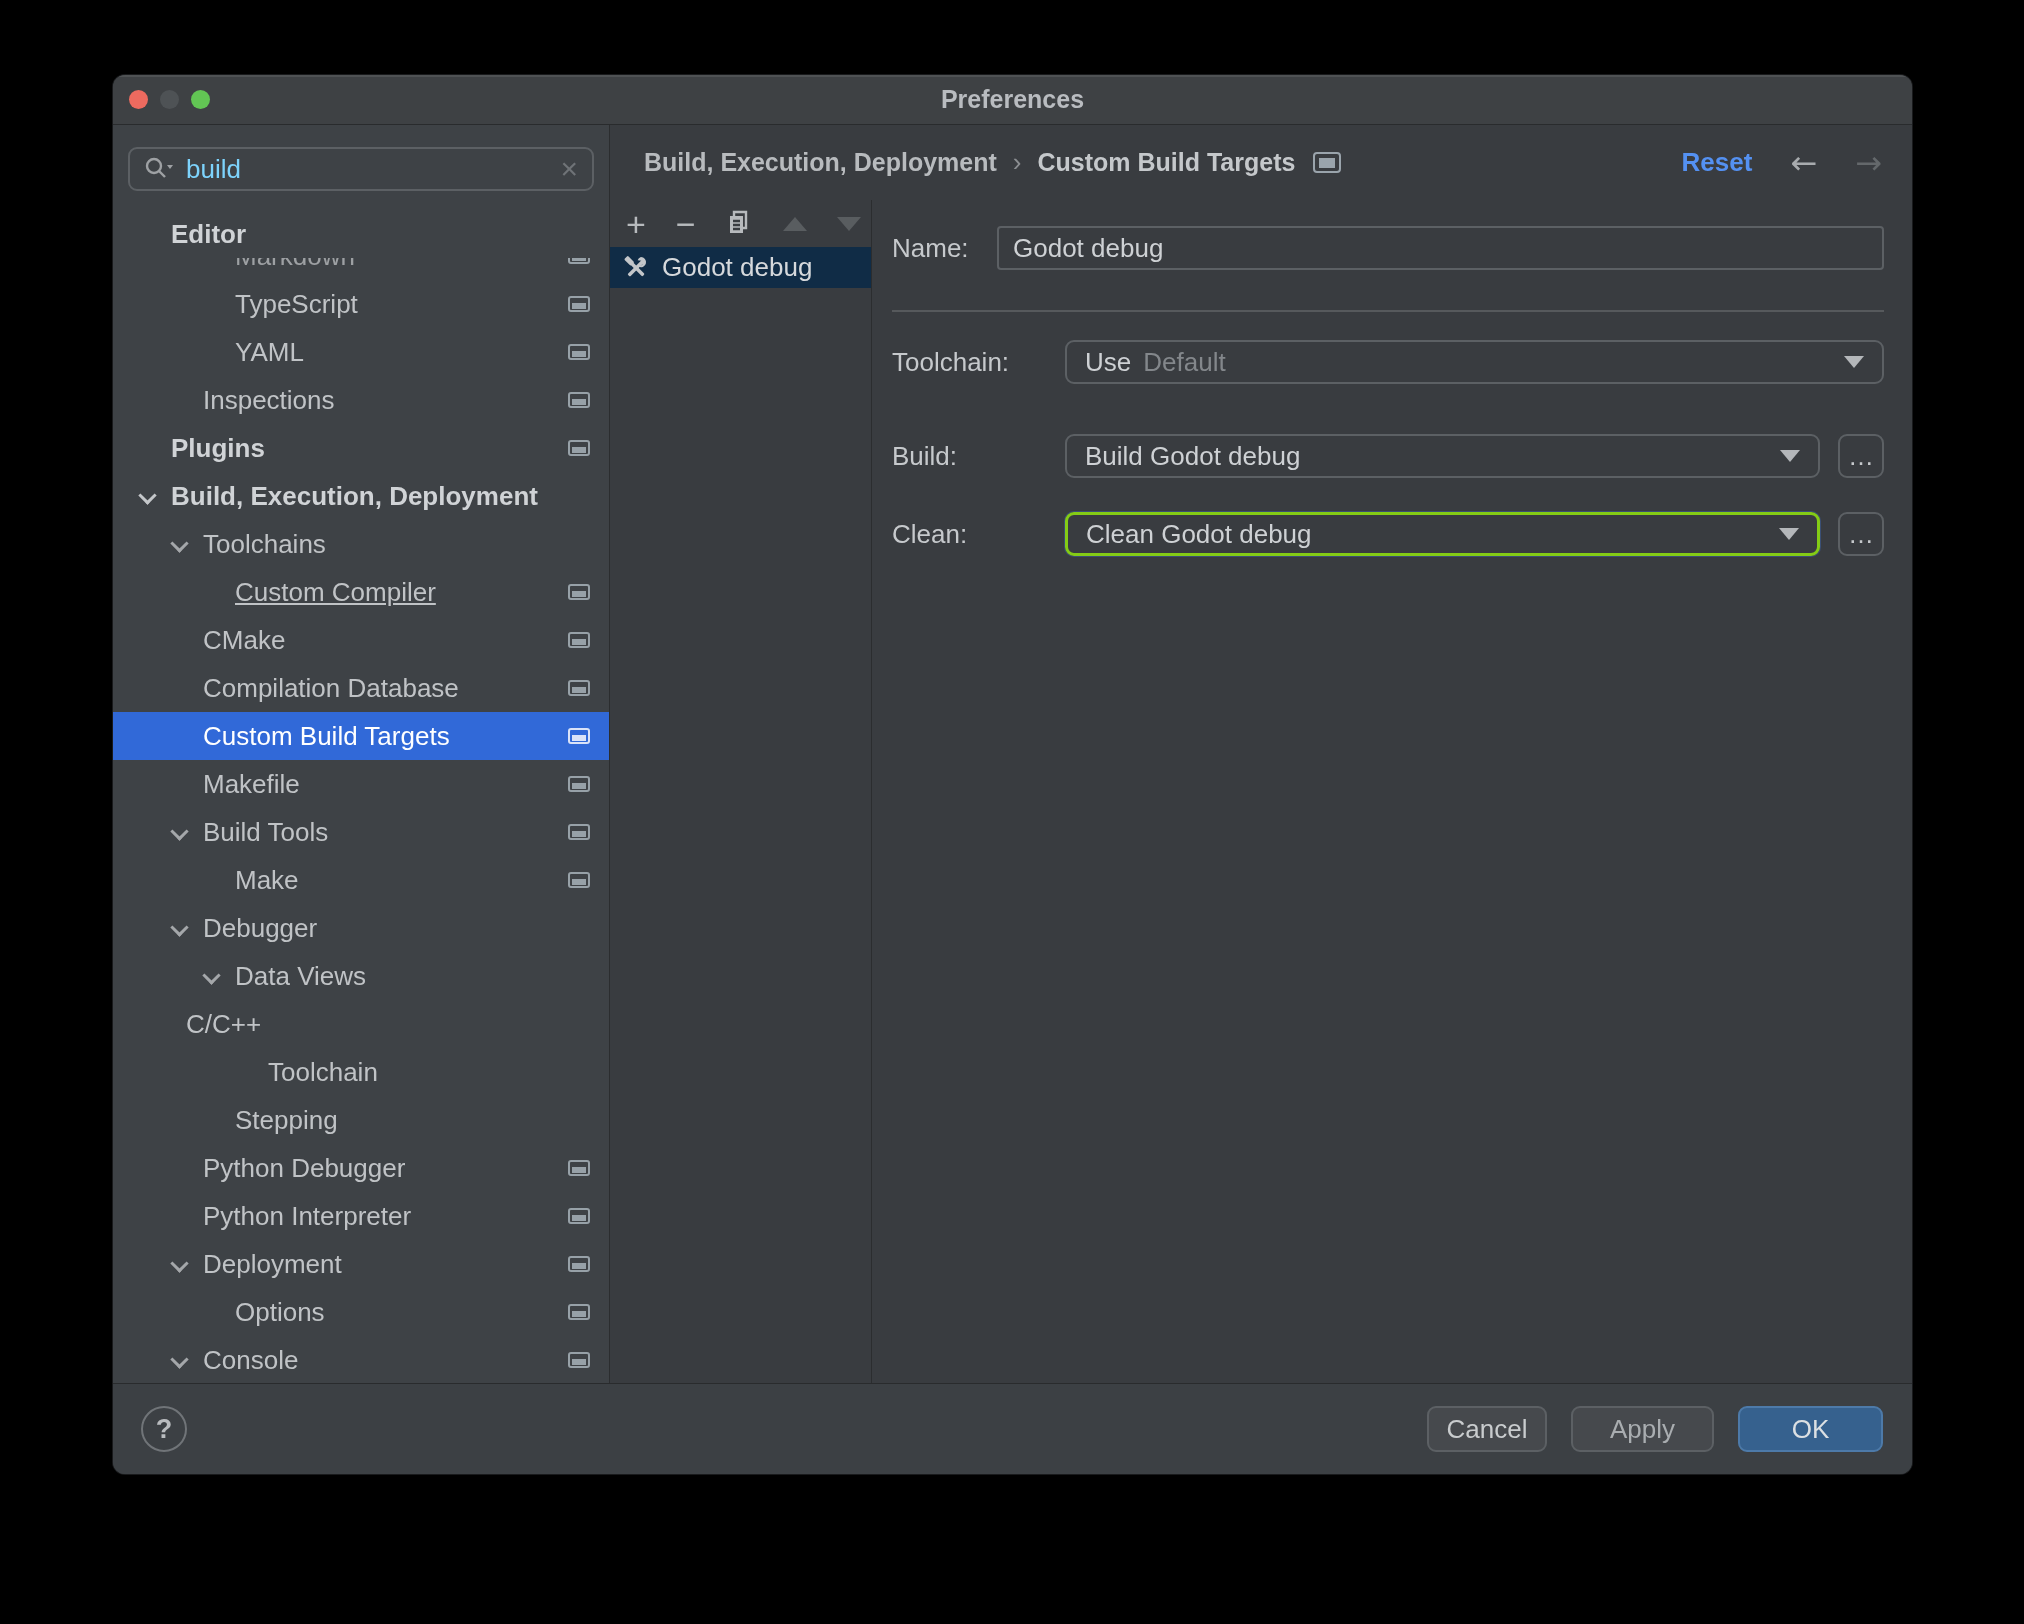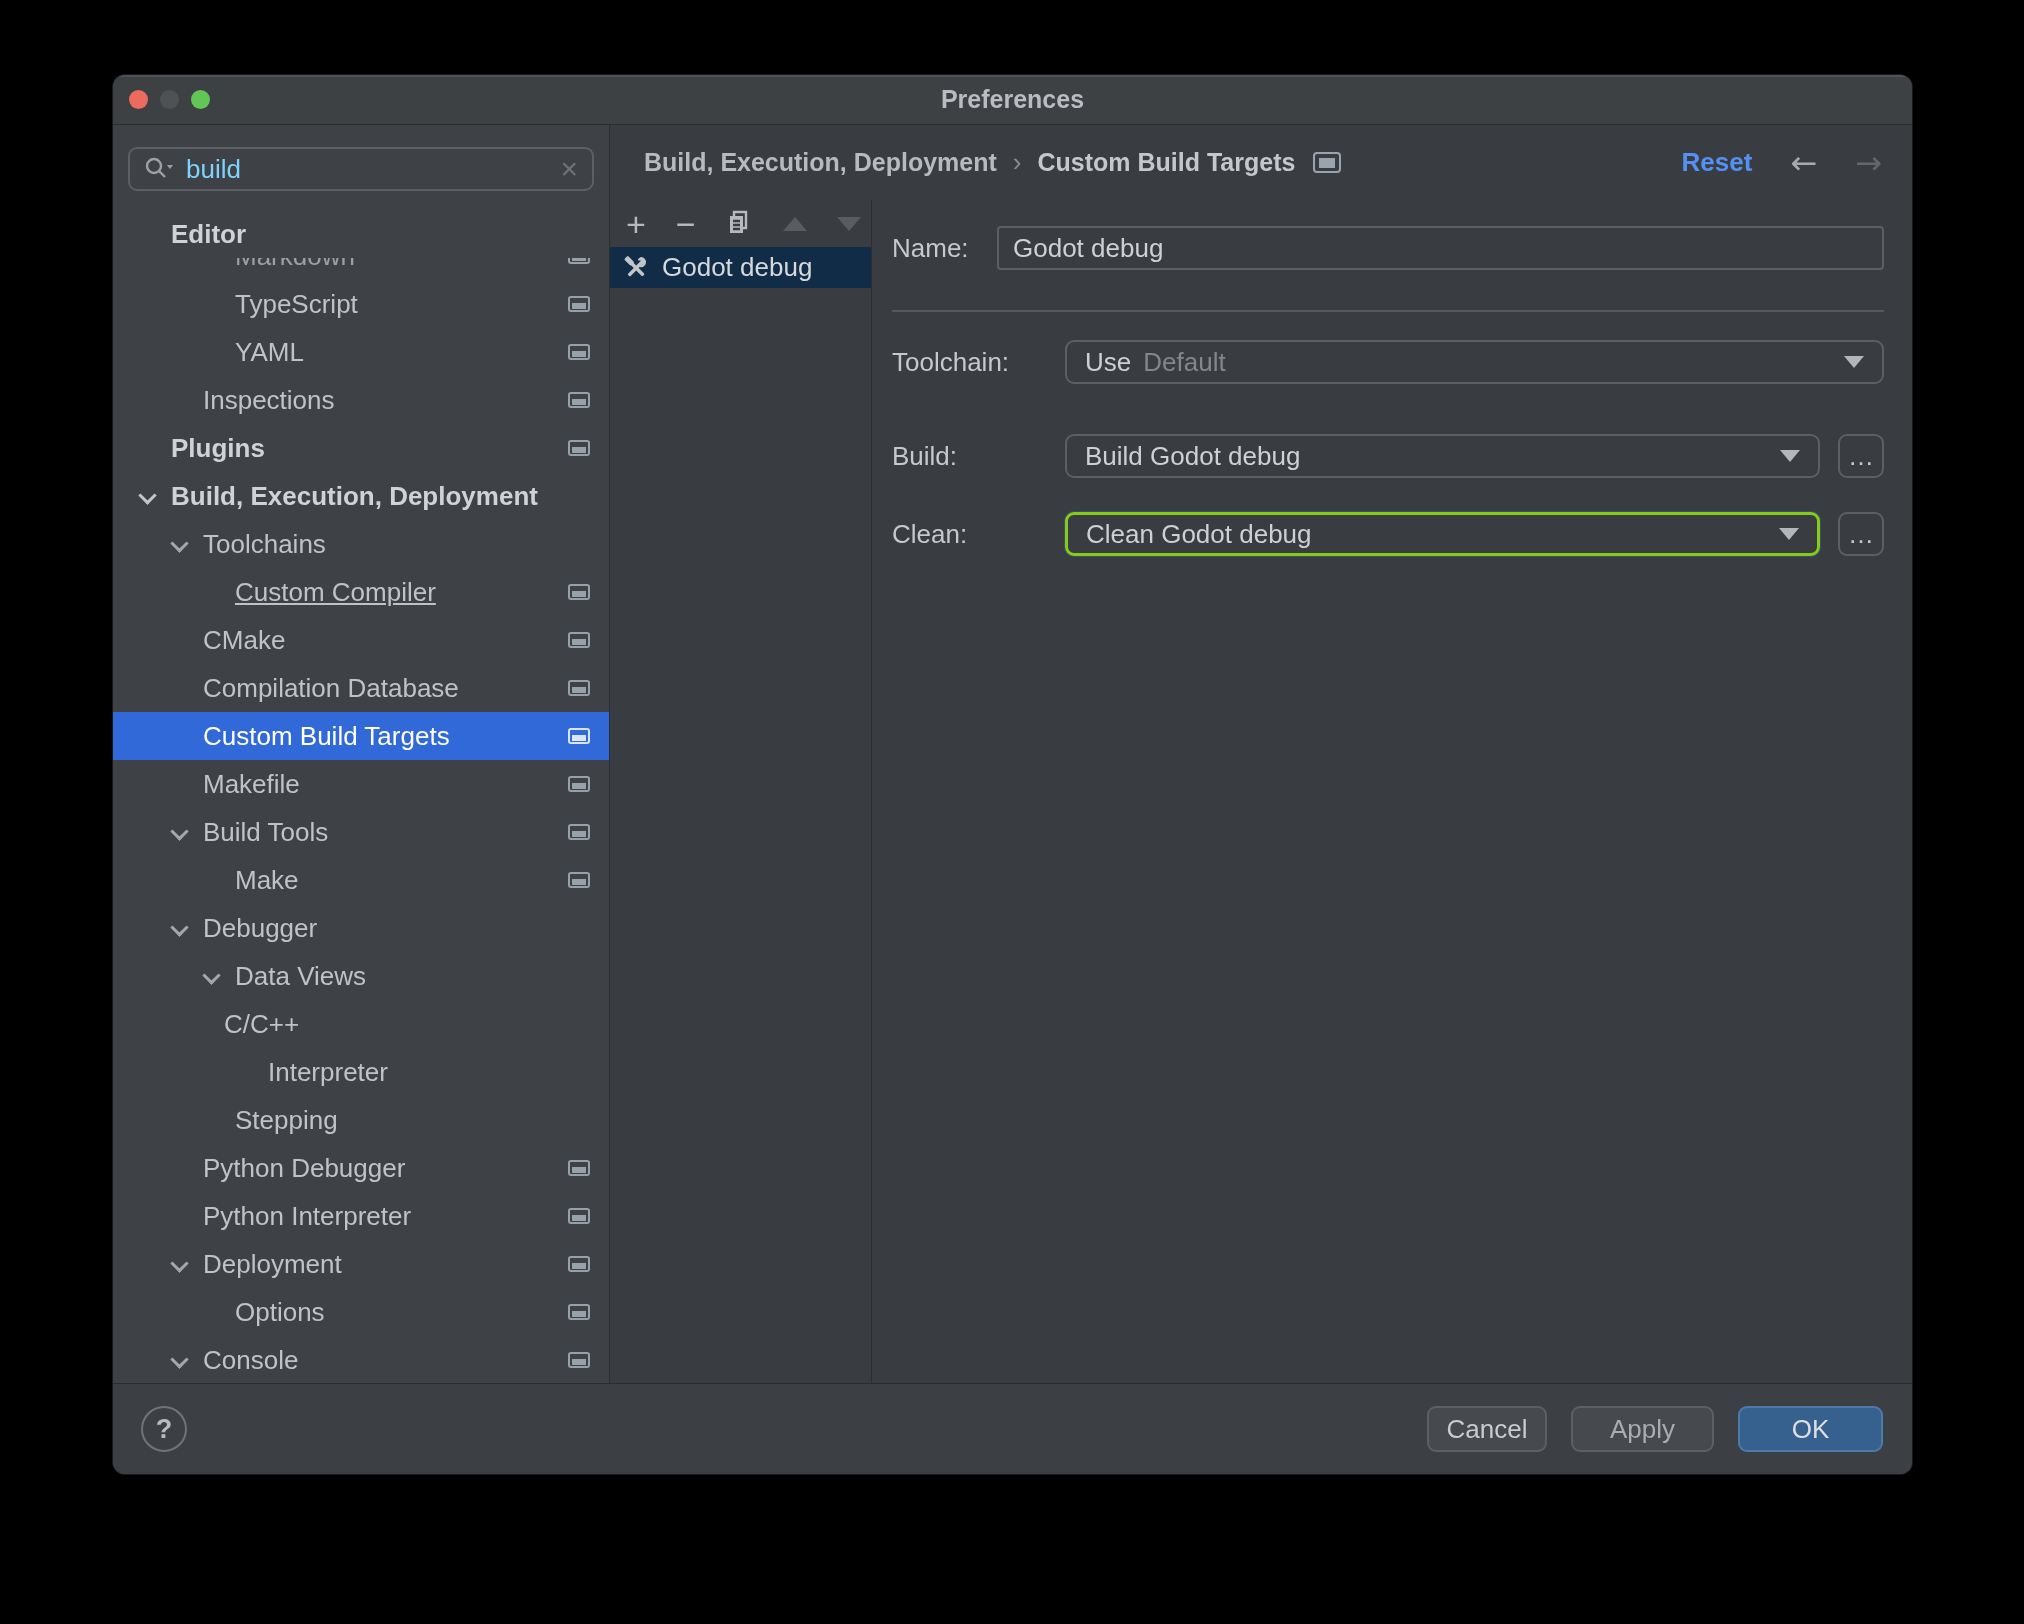--- a/index.html
+++ b/index.html
@@ -247,30 +247,30 @@
     </div>
   </div>
           <div class="row">
     <div class="row-inner" style="padding-left: 122px;">
       <span class="chev" style="left: 92px;"></span>
       <span class="txt">Data Views</span>
 
     </div>
   </div>
           <div class="row">
-    <div class="row-inner" style="padding-left: 111px;">
+    <div class="row-inner" style="padding-left: 73px;">
 
       <span class="txt">C/C++</span>
 
     </div>
   </div>
           <div class="row">
     <div class="row-inner" style="padding-left: 155px;">
 
-      <span class="txt">Interpreter</span>
+      <span class="txt">Toolchain</span>
 
     </div>
   </div>
           <div class="row">
     <div class="row-inner" style="padding-left: 122px;">
 
       <span class="txt">Stepping</span>
 
     </div>
   </div>

